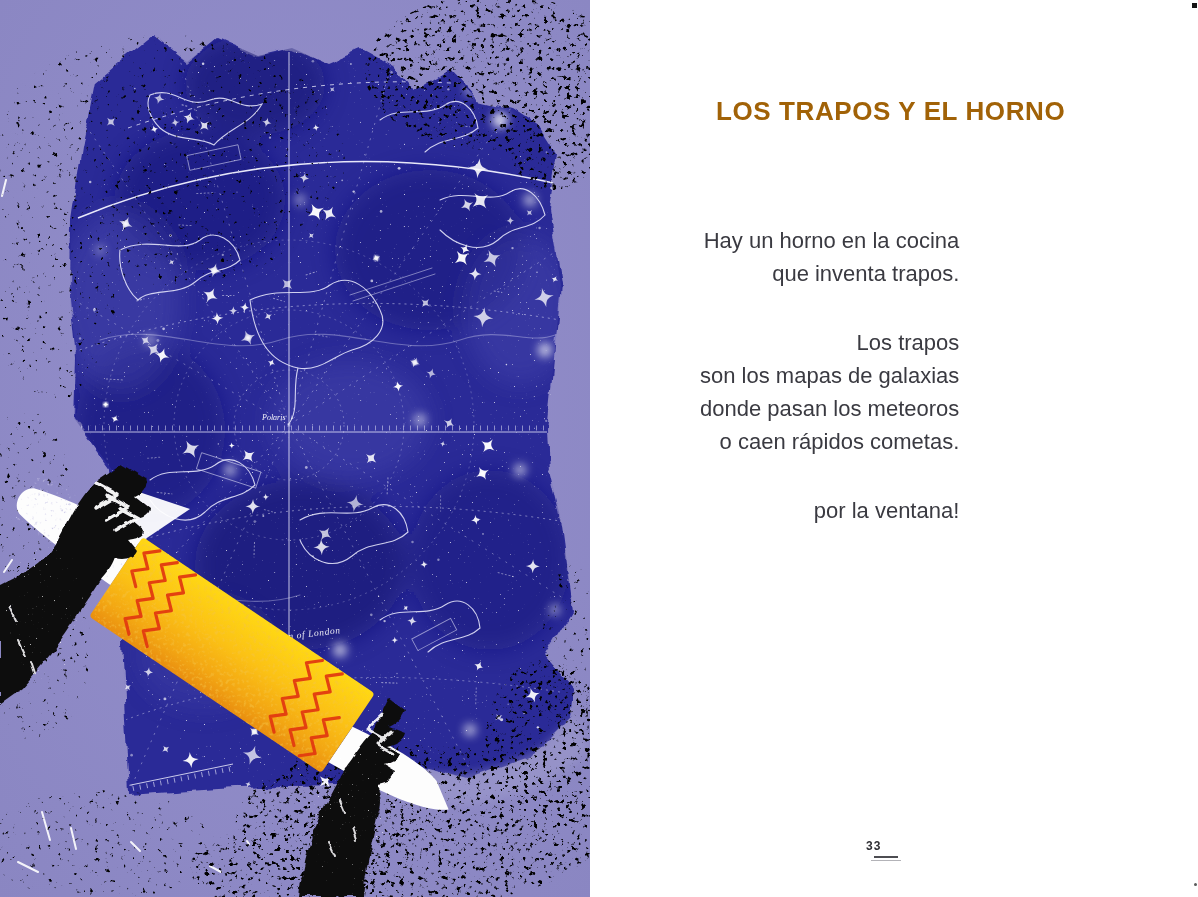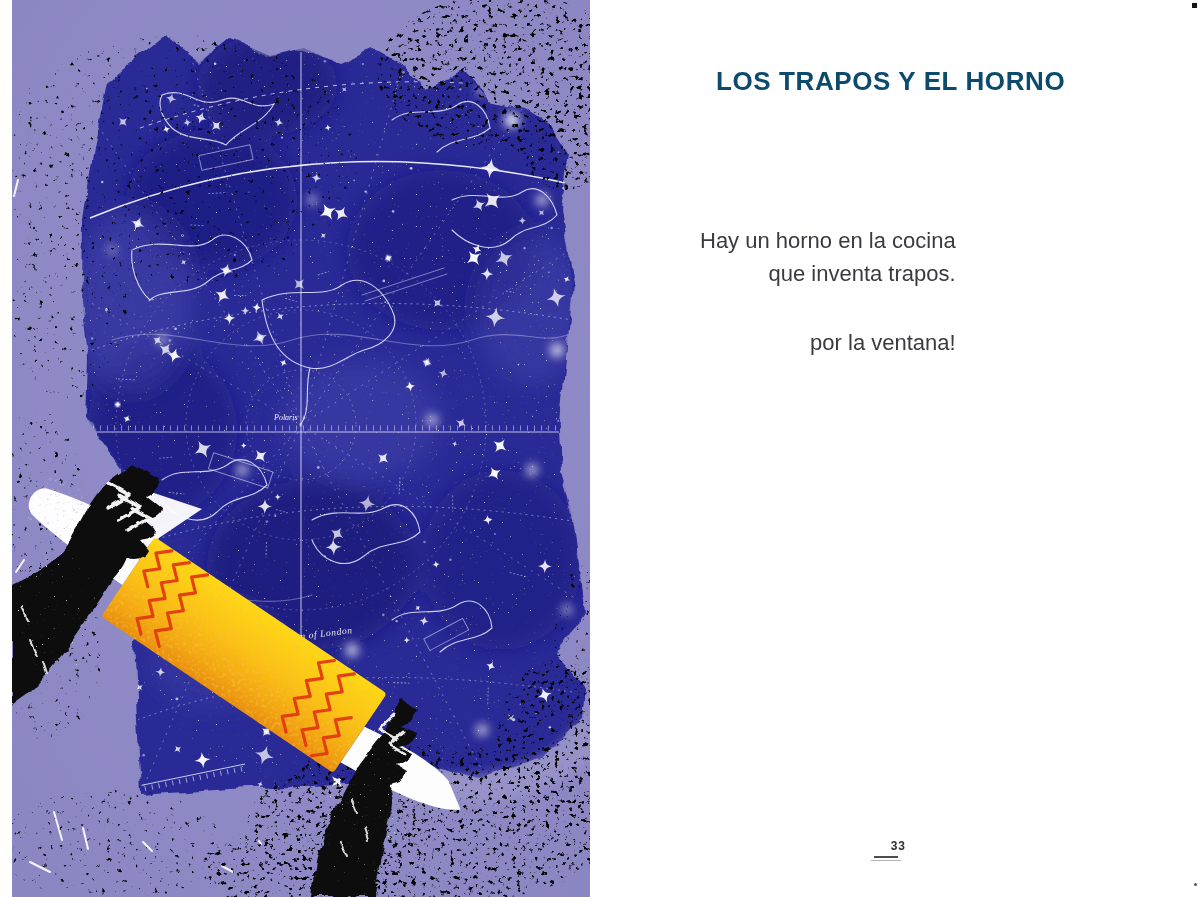--- a/index.html
+++ b/index.html
@@ -1,25 +1,25 @@
 <!DOCTYPE html>
 <html><head>
 <meta charset="utf-8">
 <style>
   html,body{margin:0;padding:0;background:#ffffff;}
   .spread{position:relative;width:1198px;height:897px;background:#ffffff;overflow:hidden;
           font-family:"Liberation Sans",sans-serif;}
-  .page-left{position:absolute;left:0;top:0;width:590px;height:897px;overflow:hidden;padding-left:12px;}
+  .page-left{position:absolute;left:0;top:0;width:590px;height:897px;overflow:hidden;}
   .page-right{position:absolute;left:590px;top:0;width:608px;height:897px;background:#fff;}
-  .title{position:absolute;left:126px;top:66px;margin:0;font-size:26px;font-weight:bold;
-         letter-spacing:.6px;color:#0c4a6e;white-space:nowrap;}
+  .title{position:absolute;left:126px;top:96px;margin:0;font-size:26px;font-weight:bold;
+         letter-spacing:.6px;color:#a16207;white-space:nowrap;}
   .poem{position:absolute;left:110px;top:224px;font-size:22px;line-height:33px;color:#3a3a41;}
   .stanza{margin:0 0 36px 0;text-align:right;}
   .line{display:block;white-space:nowrap;}
-  .pageno{position:absolute;left:276px;top:836px;width:40px;text-align:right;color:#2e2e33;}
+  .pageno{position:absolute;left:276px;top:836px;width:40px;text-align:left;color:#2e2e33;}
   .pageno .num{font-size:12px;font-weight:bold;letter-spacing:1px;}
   .rule1{height:0;border-top:2px solid #4d4d52;width:24px;margin:2px auto 0;}
   .rule2{height:0;border-top:1px solid #b3b3b8;width:30px;margin:2px auto 0;}
   .corner-tr{position:absolute;left:1192px;top:3px;width:5px;height:5px;background:#131313;}
   .corner-br{position:absolute;left:1194px;top:883px;width:3px;height:3px;background:#5a5a5a;border-radius:50%;}
 </style>
 </head>
 <body>
 
 <div class="spread">
@@ -468,20 +468,26 @@
 
   <div class="page-right">
     <h1 class="title">LOS TRAPOS Y EL HORNO</h1>
 
     <div class="poem">
       <p class="stanza">
         <span class="line">Hay un horno en la cocina</span>
         <span class="line">que inventa trapos.</span>
       </p>
       <p class="stanza">
+        <span class="line">Los trapos</span>
+        <span class="line">son los mapas de galaxias</span>
+        <span class="line">donde pasan los meteoros</span>
+        <span class="line">o caen rápidos cometas.</span>
+      </p>
+      <p class="stanza">
         <span class="line">por la ventana!</span>
       </p>
     </div>
 
     <div class="pageno">
       <span class="num">33</span>
       <div class="rule1"></div>
       <div class="rule2"></div>
     </div>
   </div>

